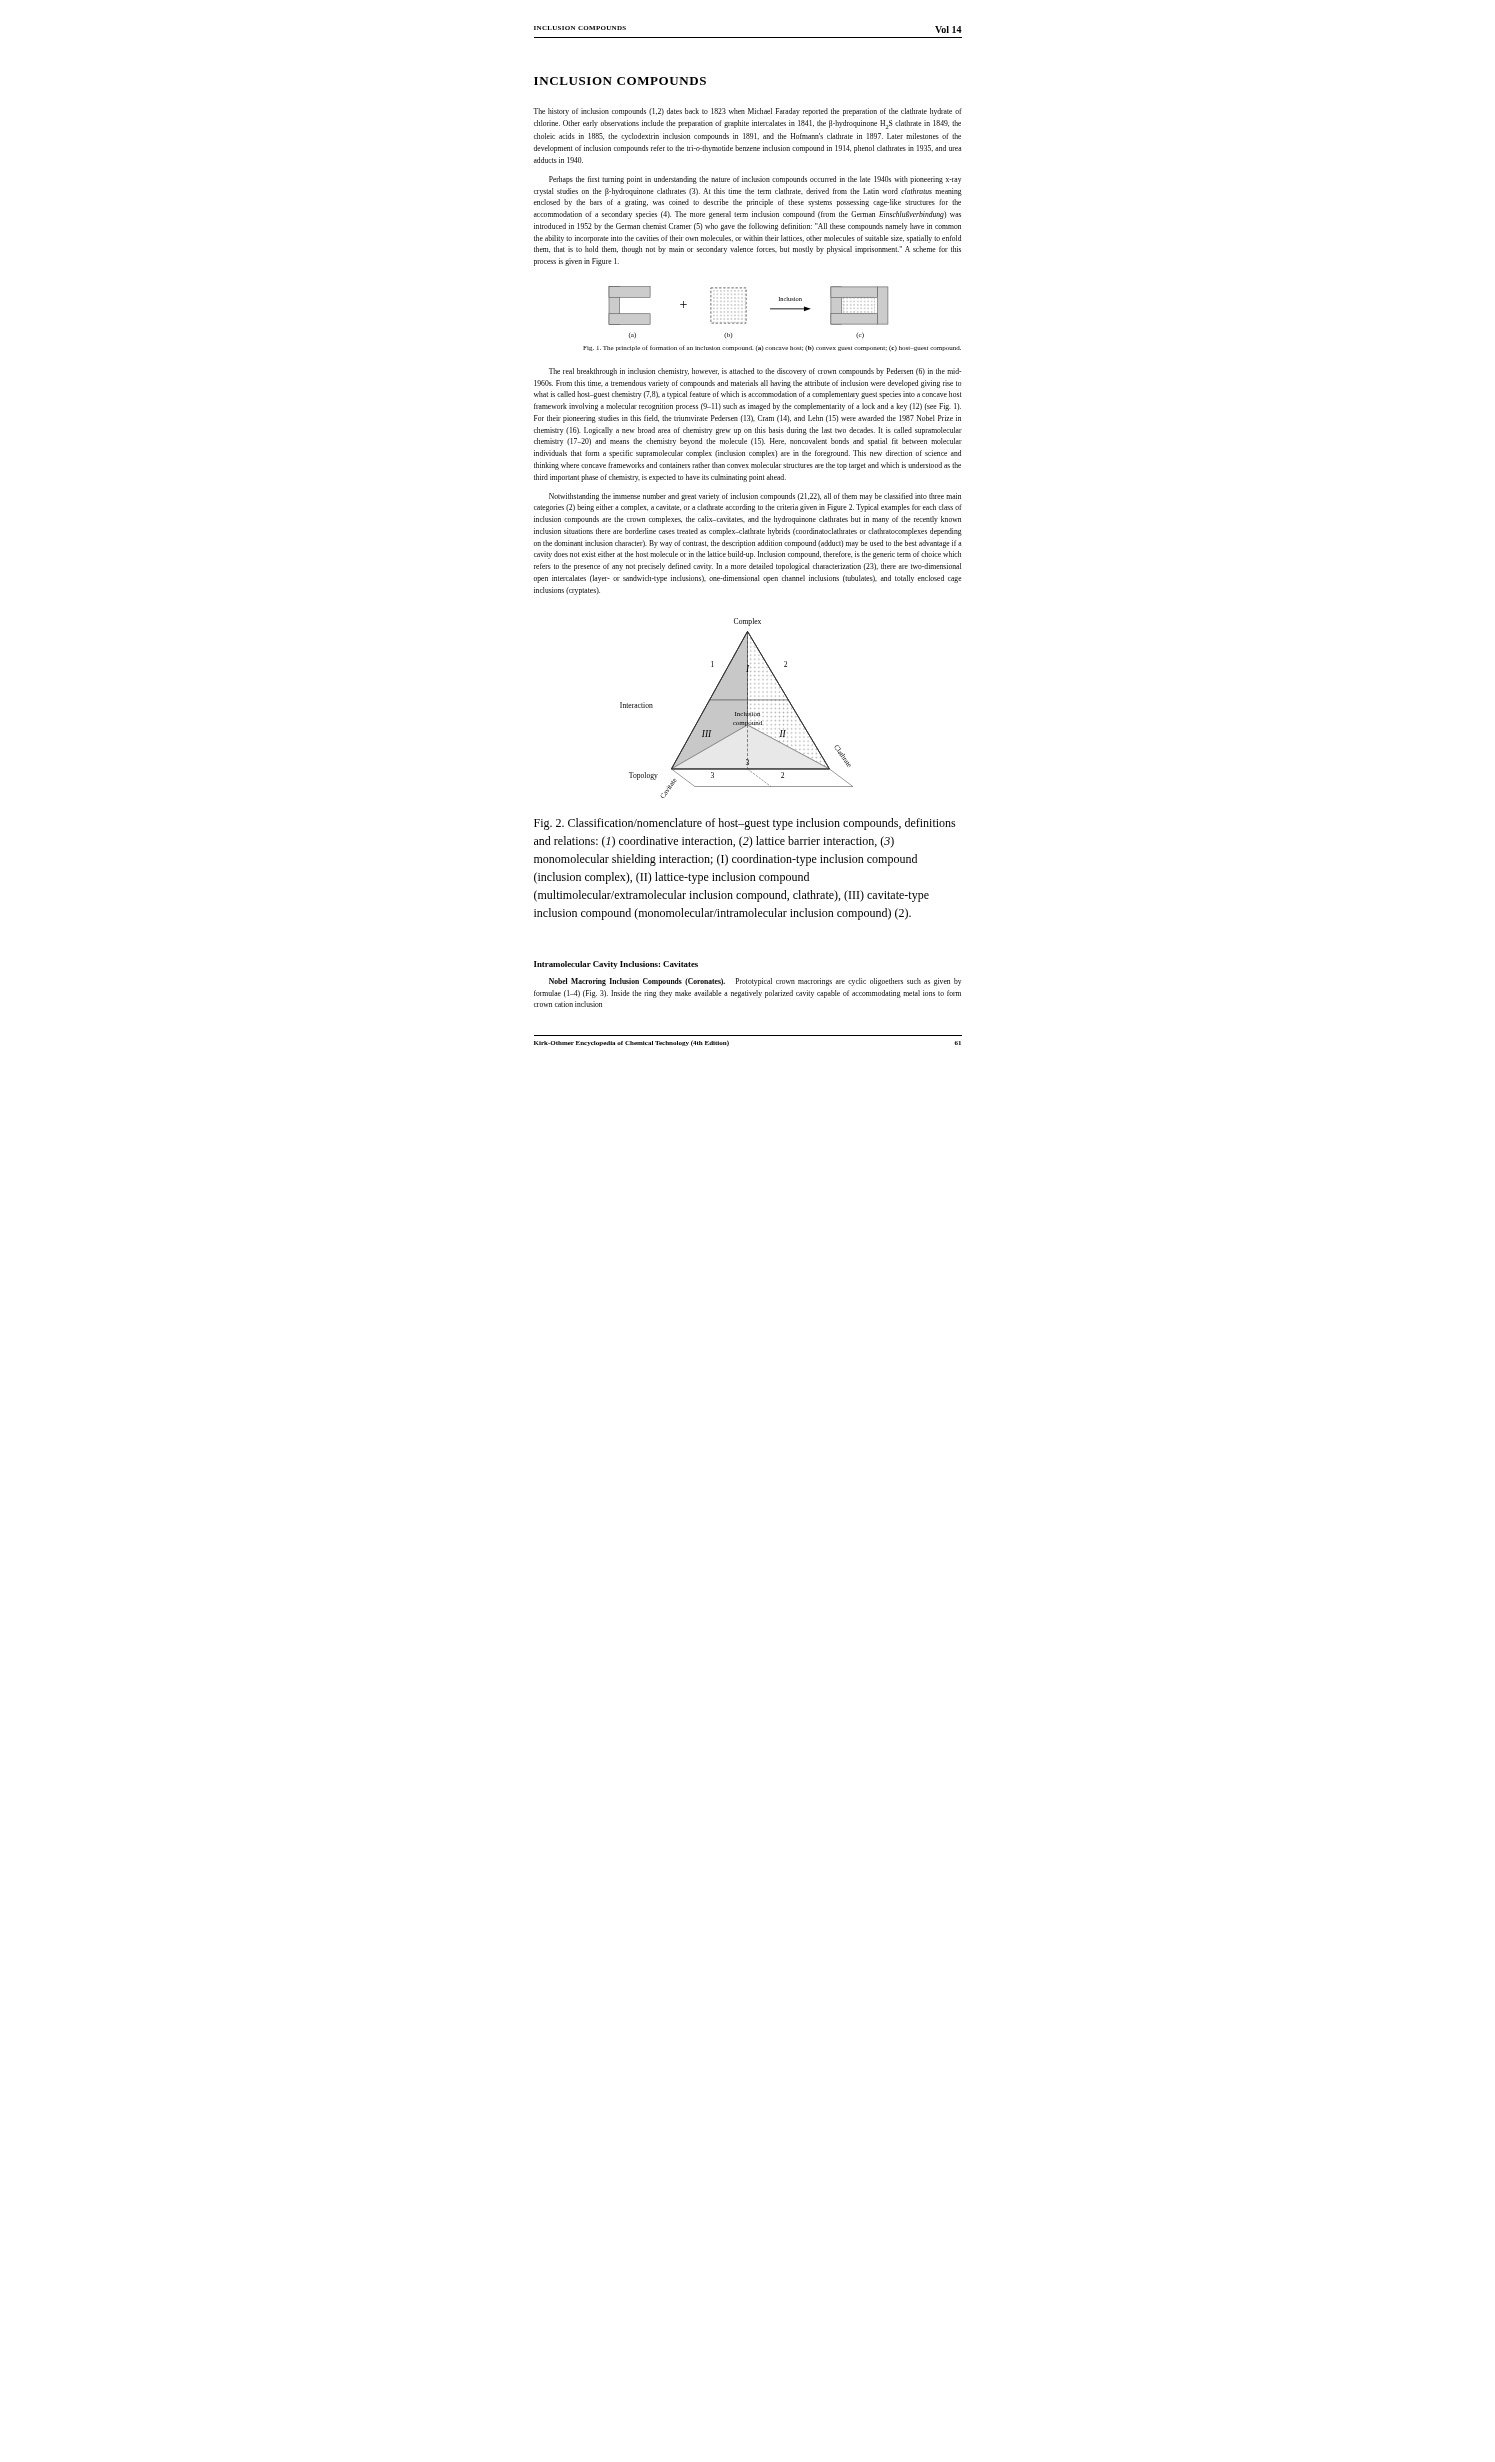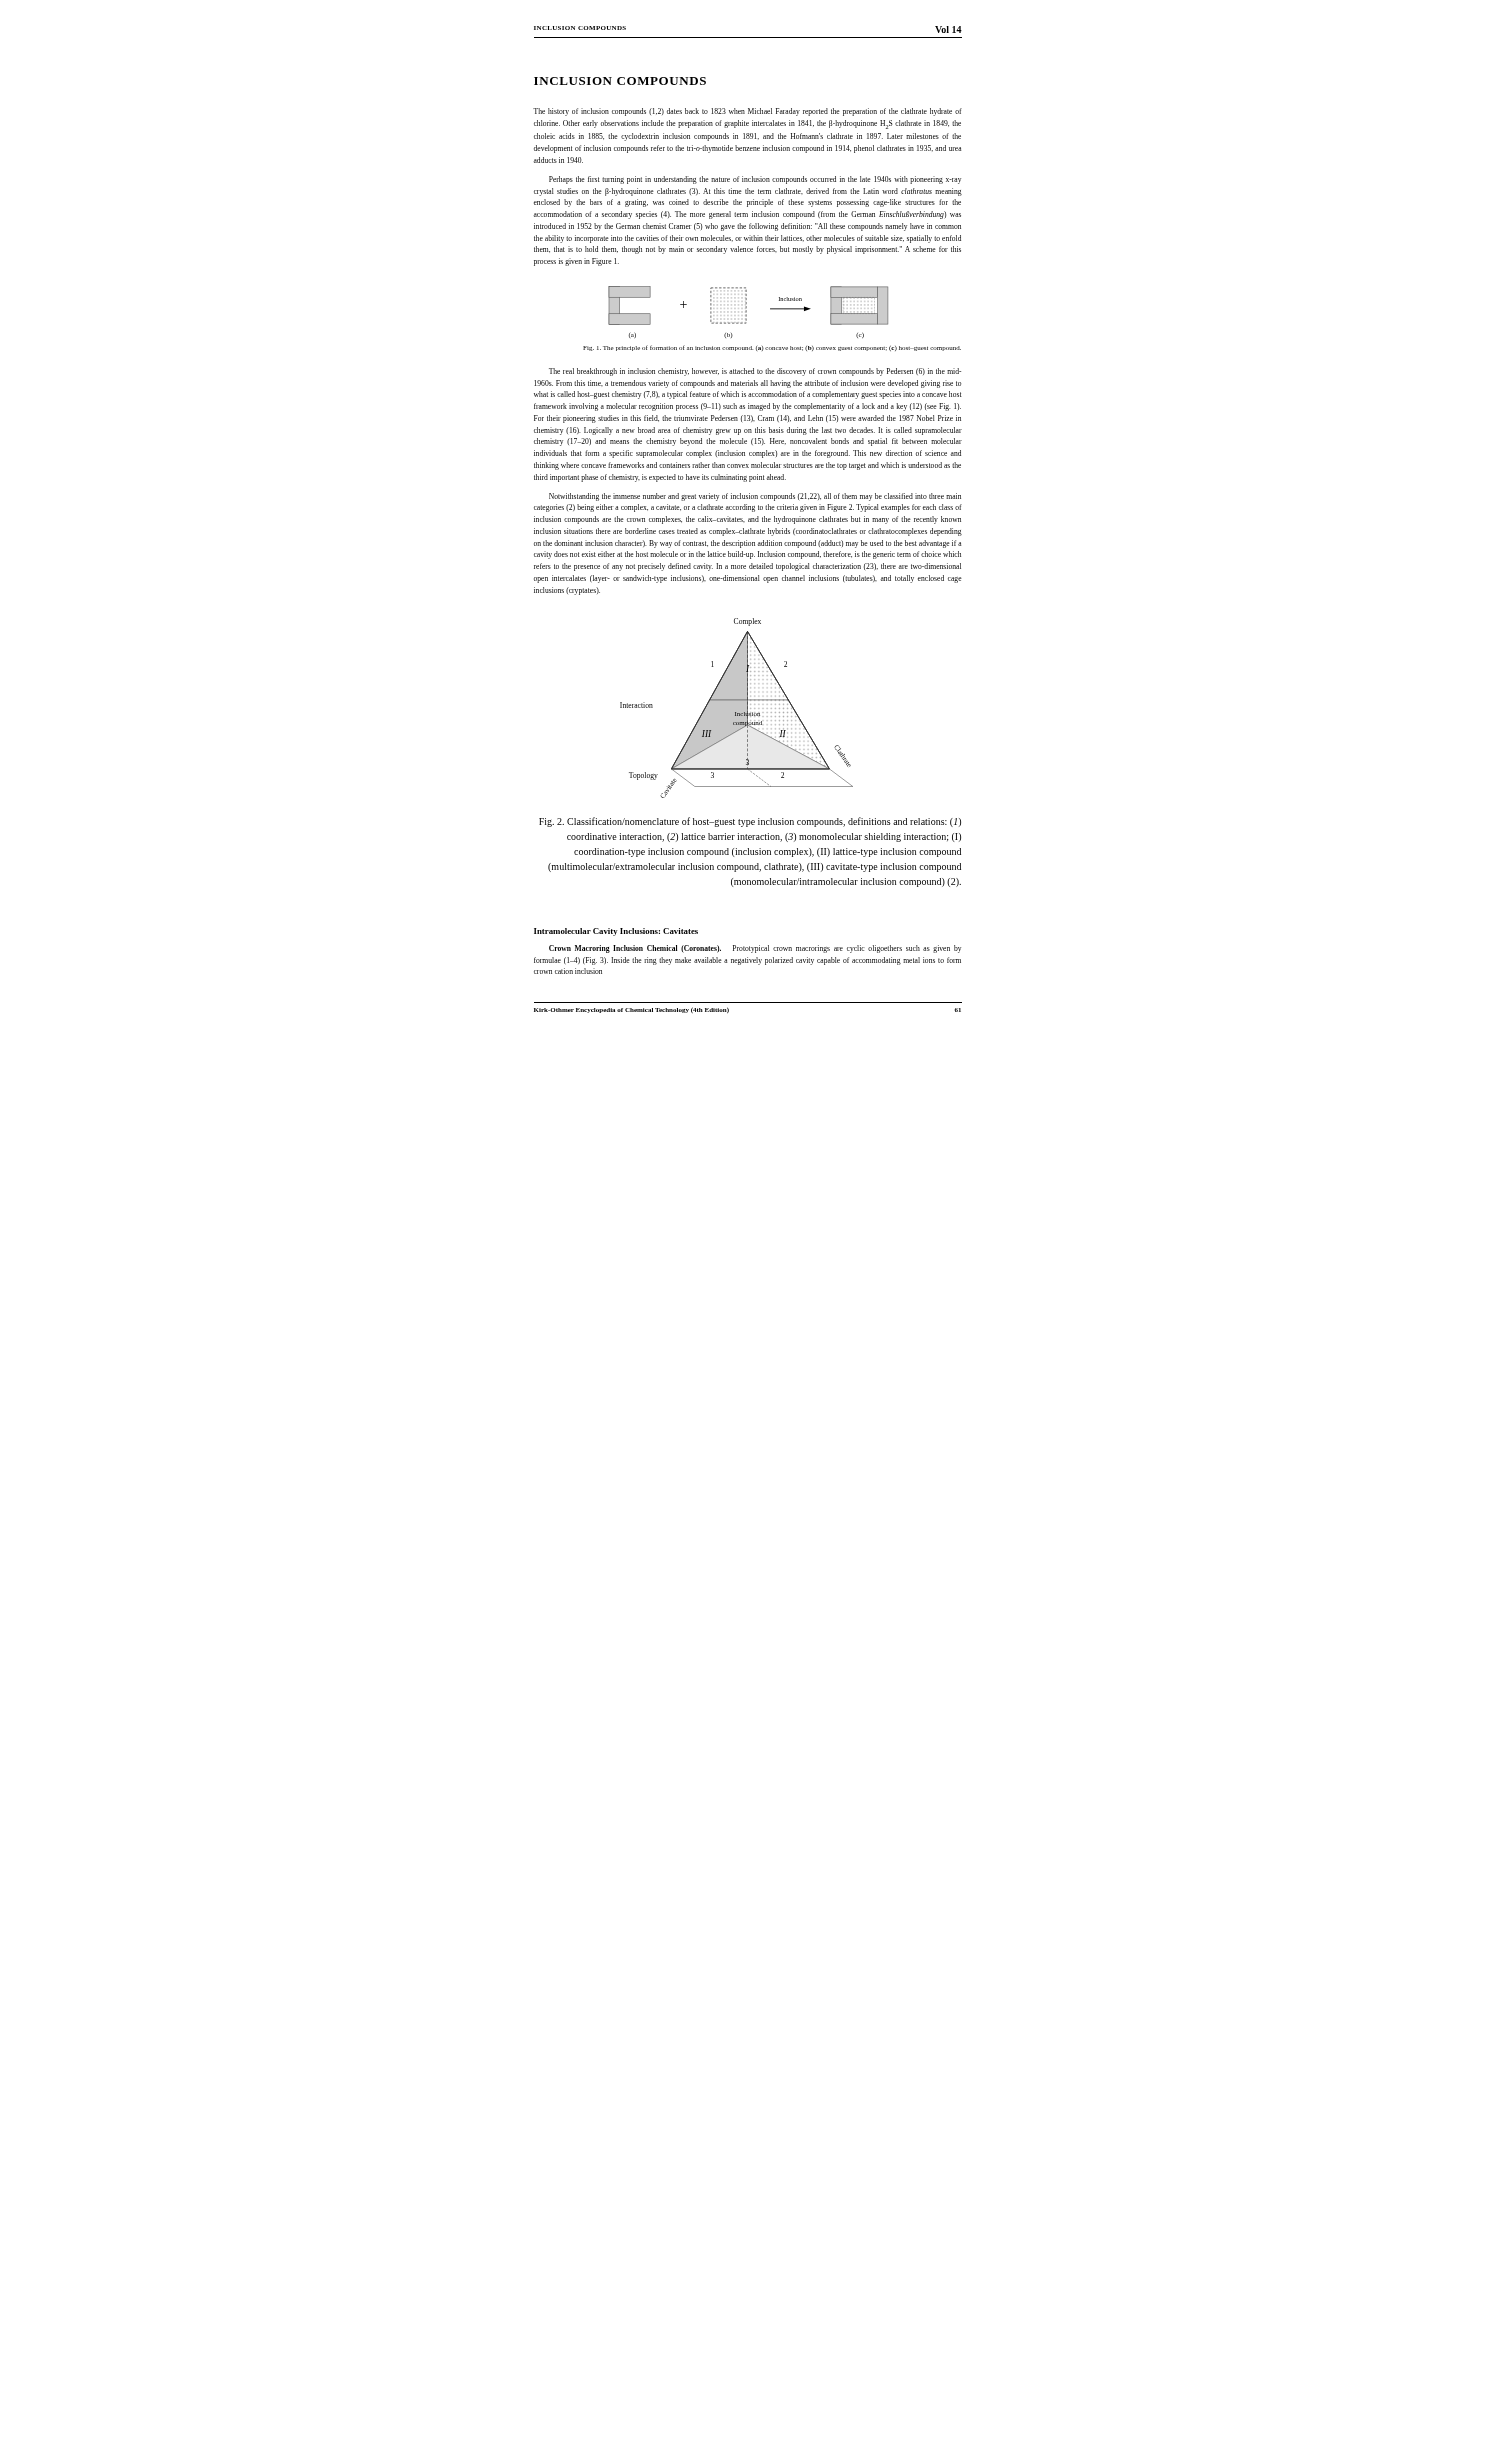--- a/index.html
+++ b/index.html
@@ -99,22 +99,22 @@
 
     
     .fig1-label {
       font-size: 7px;
       margin-top: 2.3px;
       text-align: center;
     }
 
     
     .fig2-caption {
-      font-size: 10px;
-      text-align: right;
+      font-size: 12px;
+      text-align: left;
       margin-top: 4.7px;
       line-height: 1.5;
     }
 
     em { font-style: italic; }
     strong { font-weight: bold; }
   </style>
 </head>
 <body>
 
@@ -263,21 +263,21 @@
   </svg>
 
   <p class="fig2-caption">
     Fig. 2. Classification/nomenclature of host–guest type inclusion compounds, definitions and relations: (<em>1</em>) coordinative interaction, (<em>2</em>) lattice barrier interaction, (<em>3</em>) monomolecular shielding interaction; (I) coordination-type inclusion compound (inclusion complex), (II) lattice-type inclusion compound (multimolecular/extramolecular inclusion compound, clathrate), (III) cavitate-type inclusion compound (monomolecular/intramolecular inclusion compound) (2).
   </p>
 </div>
 
 <h2 class="section-heading">Intramolecular Cavity Inclusions: Cavitates</h2>
 
 <p class="body-text indent">
-  <strong>Crown Macroring Inclusion Chemical (Coronates).</strong>
+  <strong>Nobel Macroring Inclusion Compounds (Coronates).</strong>
   &nbsp; Prototypical crown macrorings are cyclic oligoethers such as given by formulae (1–4) (Fig. 3). Inside the ring they make available a negatively polarized cavity capable of accommodating metal ions to form crown cation inclusion
 </p>
 
 <div class="page-footer">
   <span class="page-footer-left">Kirk-Othmer Encyclopedia of Chemical Technology (4th Edition)</span>
   <span class="page-footer-right">61</span>
 </div>
 
 
 </body></html>

